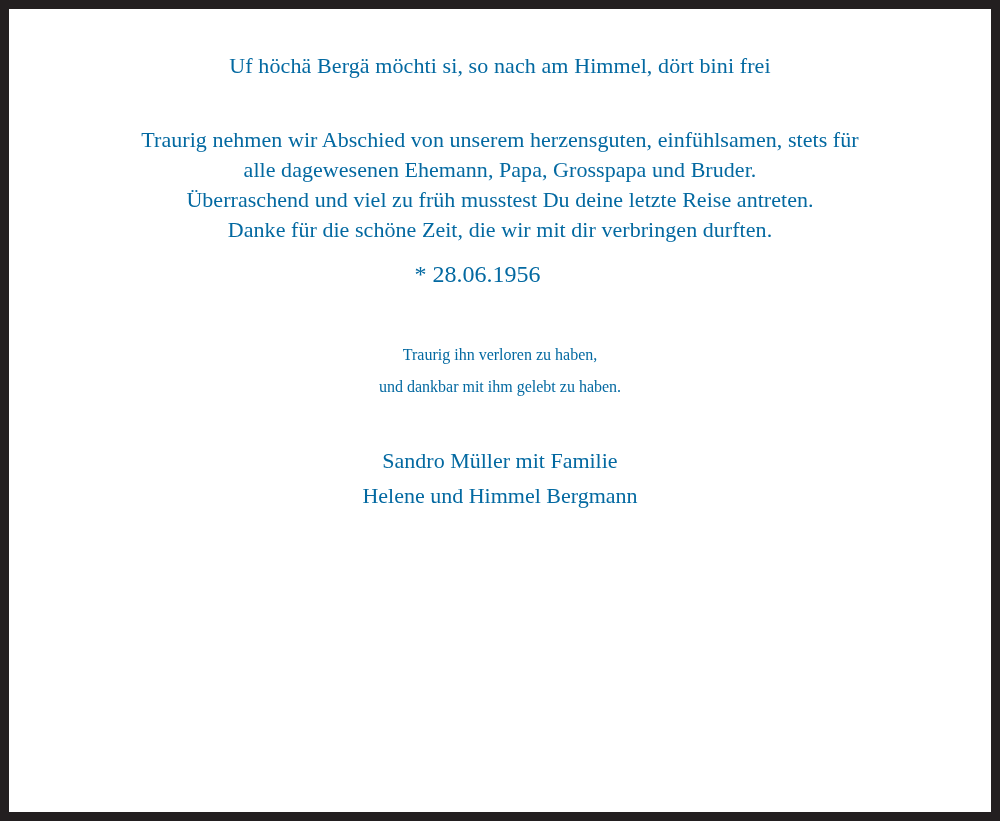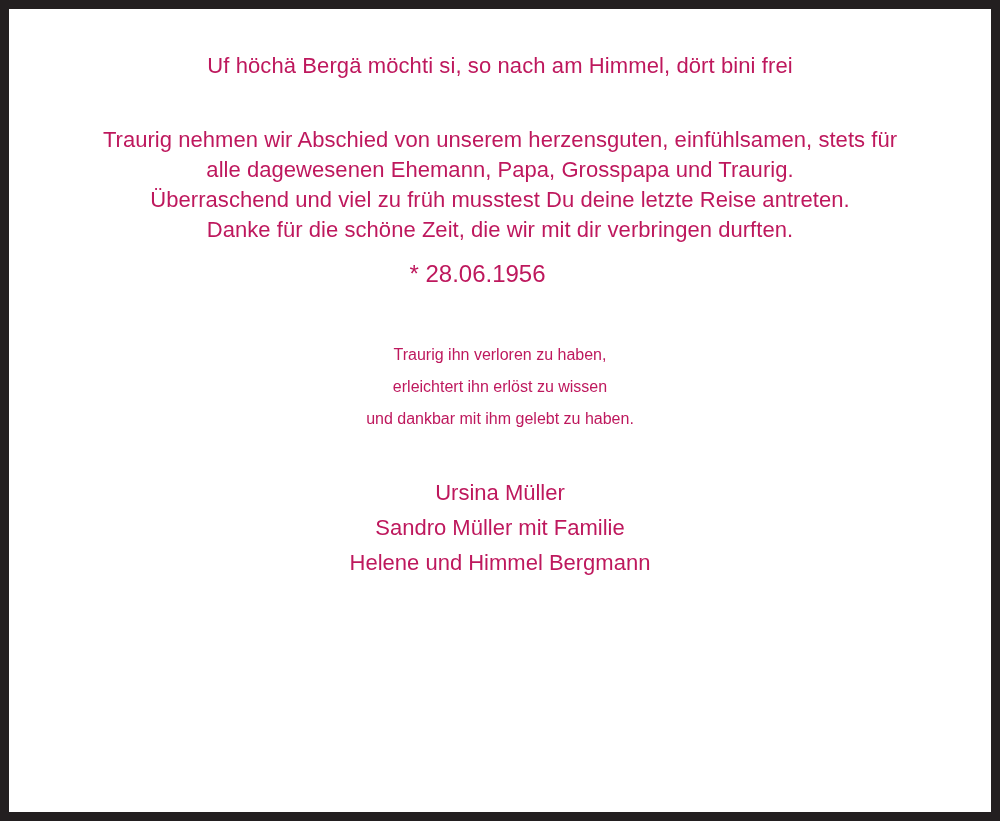--- a/index.html
+++ b/index.html
@@ -10,22 +10,22 @@
   }
 
   .notice-frame {
     position: relative;
     width: 1000px;
     height: 821px;
     box-sizing: border-box;
     background: #ffffff;
     border: 9px solid #231f20;
     overflow: hidden;
-    font-family: Liberation Sans, sans-serif;
-    color: #be185d;
+    font-family: Liberation Serif, serif;
+    color: #0369a1;
   }
 
   .notice-inner {
     box-sizing: border-box;
     width: 100%;
     height: 100%;
     padding: 34px 46px 24px 46px;
     display: flex;
     flex-direction: column;
     align-items: center;
@@ -108,38 +108,36 @@
 </head>
 <body>
 
 <div class="notice-frame">
   <div class="notice-inner">
 
     <p class="block epigraph">Uf höchä Bergä möchti si, so nach am Himmel, dört bini frei</p>
 
     <div class="block lament">
       <span class="ln">Traurig nehmen wir Abschied von unserem herzensguten, einfühlsamen, stets für</span>
-      <span class="ln">alle dagewesenen Ehemann, Papa, Grosspapa und Traurig.</span>
+      <span class="ln">alle dagewesenen Ehemann, Papa, Grosspapa und Bruder.</span>
       <span class="ln">Überraschend und viel zu früh musstest Du deine letzte Reise antreten.</span>
       <span class="ln">Danke für die schöne Zeit, die wir mit dir verbringen durften.</span>
     </div>
 
 
     <div class="block life-dates">
       <span class="date-born">* 28.06.1956</span>
       <span class="dates-gap"></span>
     </div>
 
     <div class="block verse">
       <span class="ln">Traurig ihn verloren zu haben,</span>
-      <span class="ln">erleichtert ihn erlöst zu wissen</span>
       <span class="ln">und dankbar mit ihm gelebt zu haben.</span>
     </div>
 
     <div class="block survivors">
-      <span class="ln">Ursina Müller</span>
       <span class="ln">Sandro Müller mit Familie</span>
       <span class="ln">Helene und Himmel Bergmann</span>
     </div>
 
 
   </div>
 </div>
 
 </body></html>

